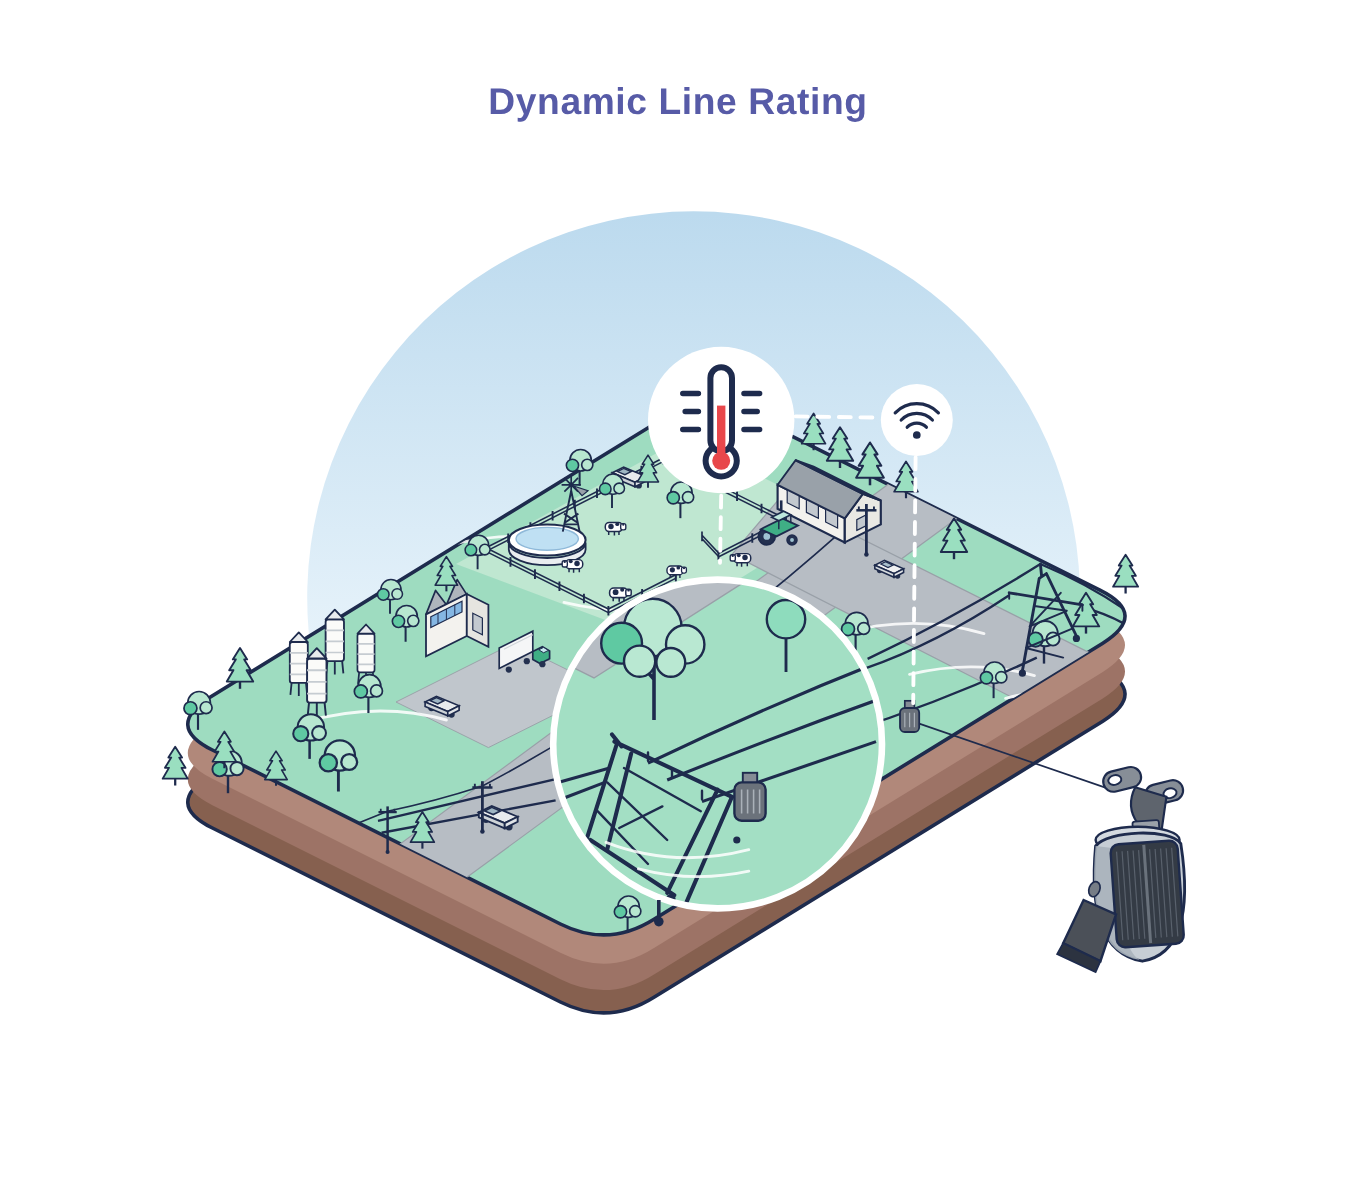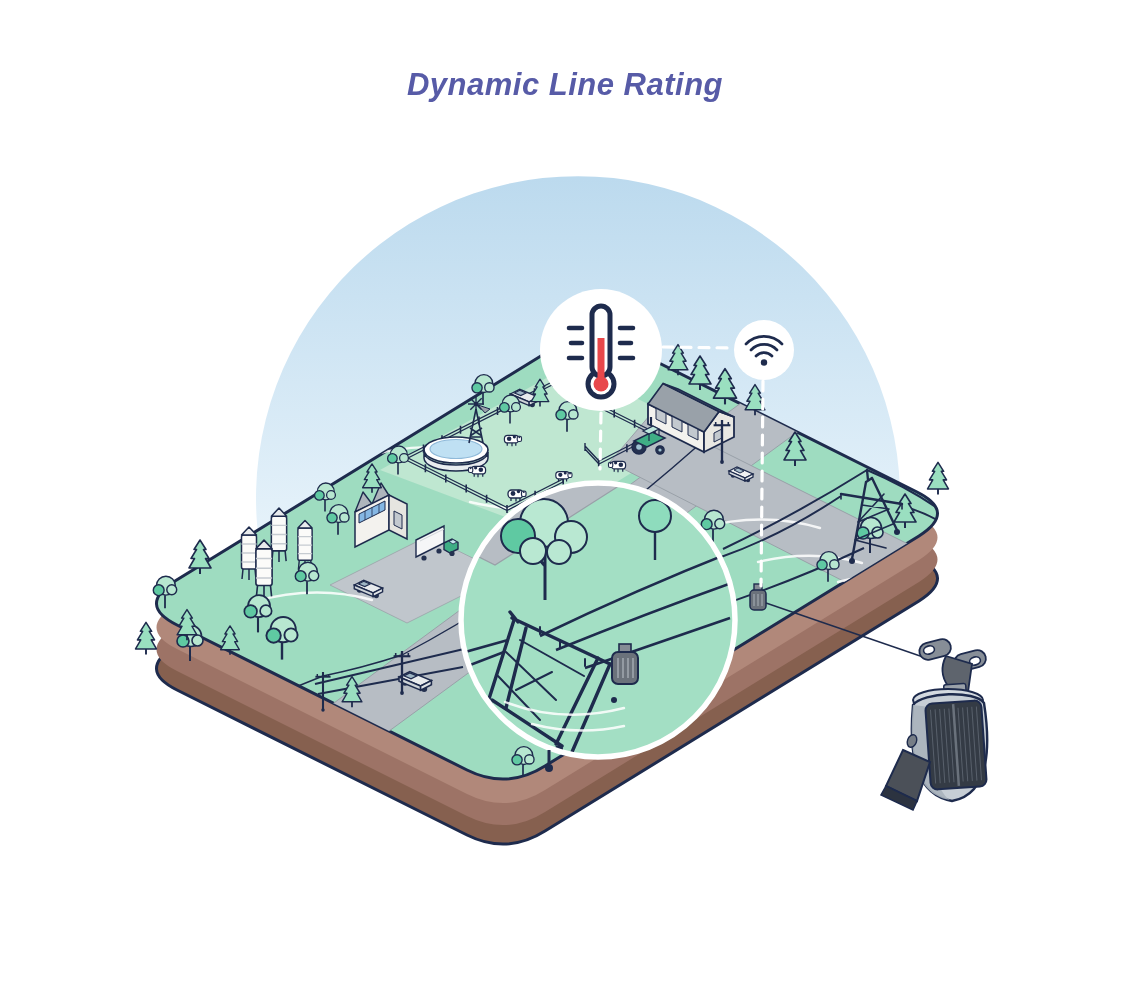--- a/index.html
+++ b/index.html
@@ -1,17 +1,17 @@
 <!DOCTYPE html>
 <html><head>
 <meta charset="utf-8">
 <style>
   html,body{margin:0;padding:0;background:#ffffff;}
   .stage{position:relative;width:1130px;height:1000px;background:#fff;overflow:hidden;
-         font-family:"Liberation Sans","DejaVu Sans",sans-serif;font-style:italic;}
+         font-family:"Liberation Sans","DejaVu Sans",sans-serif;}
   svg{display:block}
   .title-text{font-family:"Liberation Sans","DejaVu Sans",sans-serif;font-weight:600;
               font-size:31px;letter-spacing:0.5px;}
 </style>
 </head>
 <body>
 
 <div class="stage">
 <svg width="1130" height="1000" viewBox="0 0 1130 1000">
   <defs>

